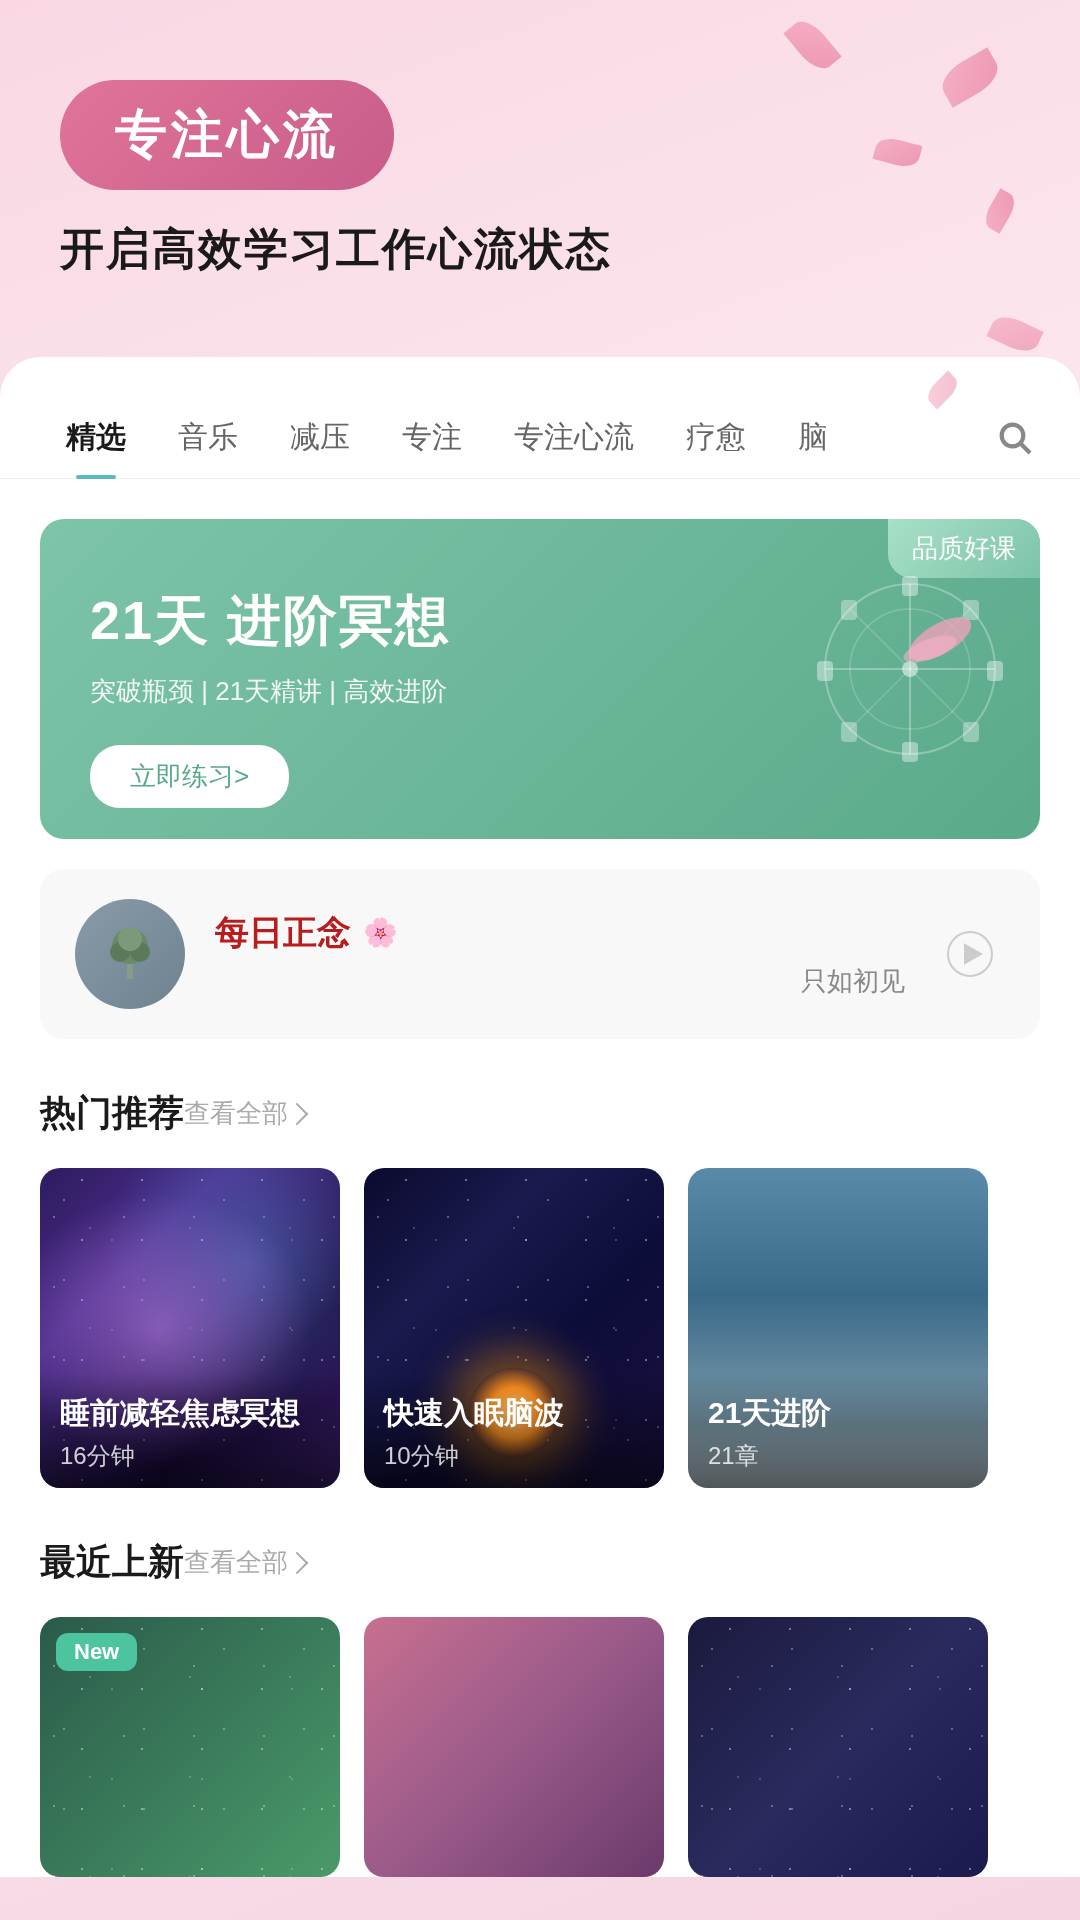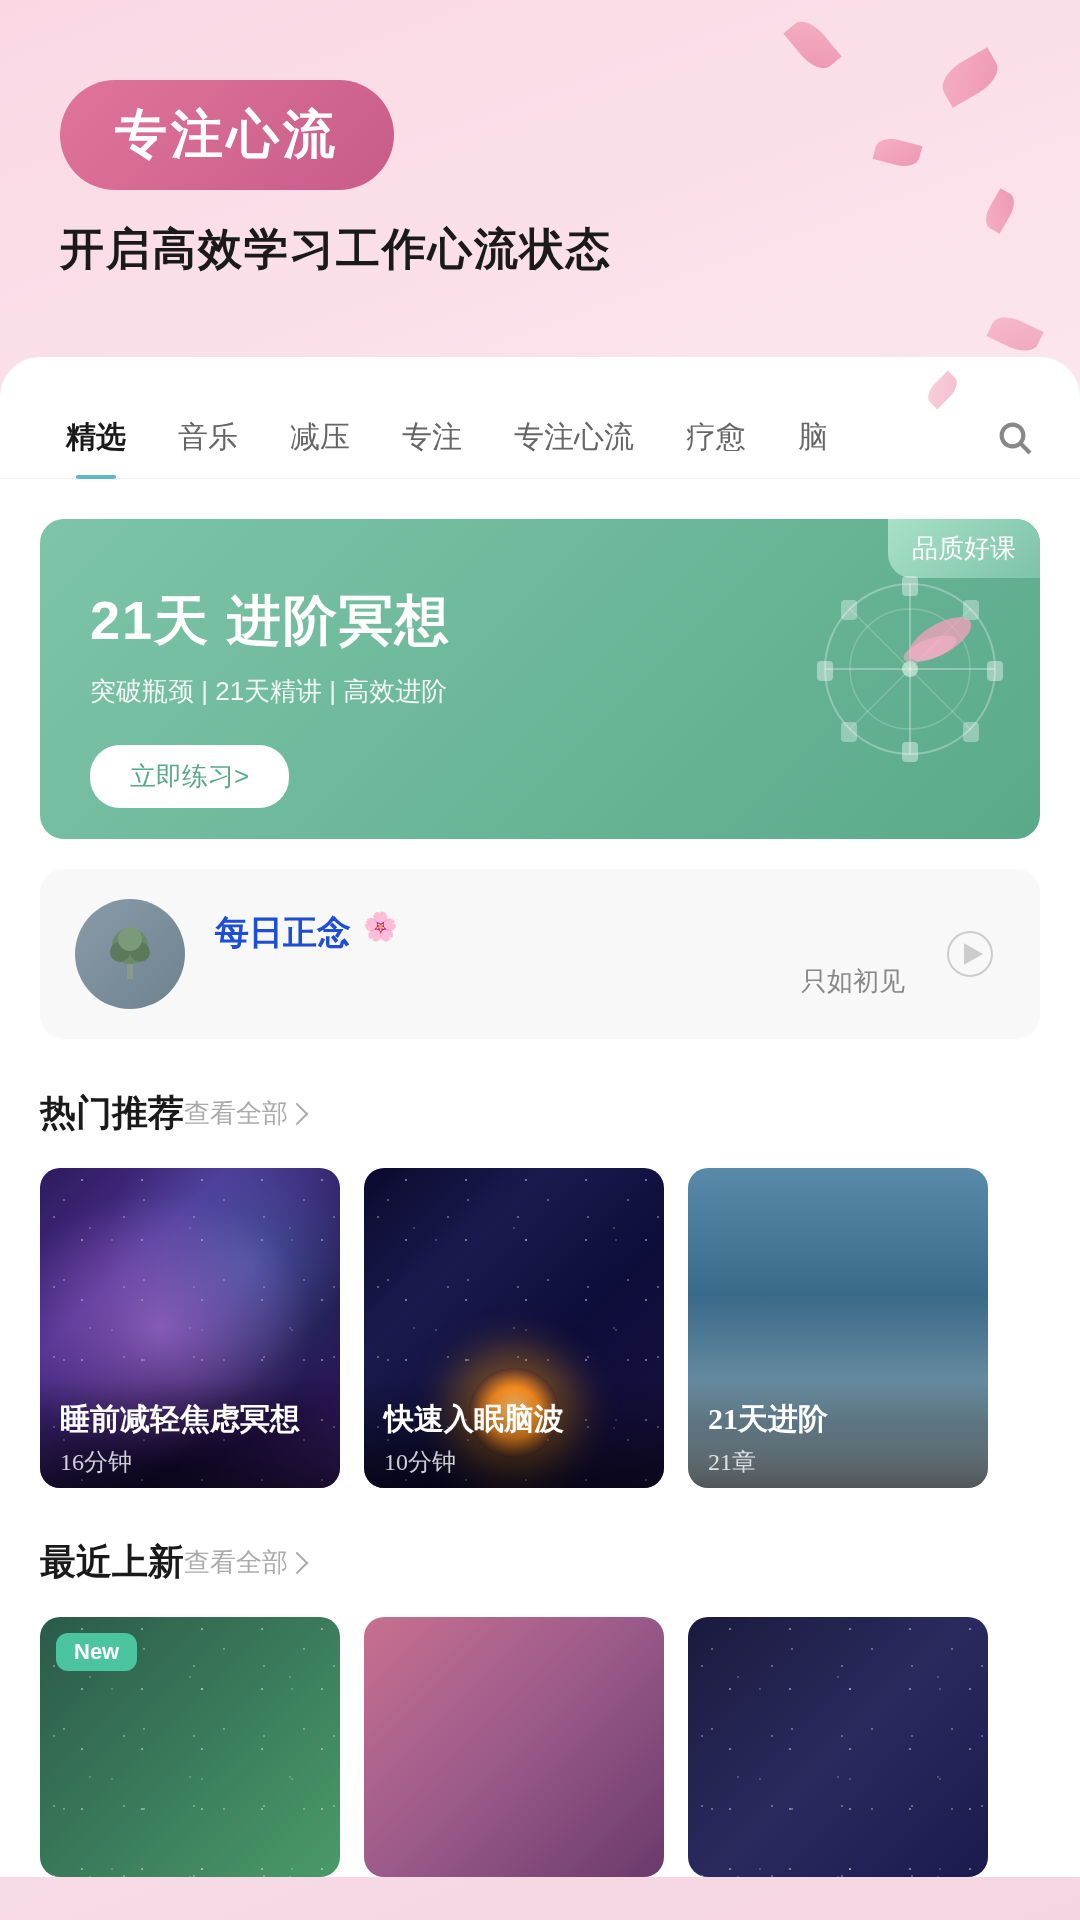--- a/index.html
+++ b/index.html
@@ -186,23 +186,24 @@
     .daily-avatar-tree {
       width: 60px;
       height: 60px;
     }
     .daily-info {
       flex: 1;
     }
     .daily-title {
       font-size: 34px;
       font-weight: 600;
-      color: #1d4ed8;
+      color: #b91c1c;
       margin-bottom: 8px;
       display: flex;
+      align-items: center;
       gap: 12px;
     }
     .petal-emoji {
       font-size: 28px;
     }
     .daily-sub {
       font-size: 26px;
       color: #888;
       text-align: right;
     }
@@ -312,23 +313,22 @@
       height: 90px;
       background: radial-gradient(circle, #ffd080 0%, #ff9020 40%, rgba(255,140,0,0.3) 70%, transparent 100%);
       border-radius: 50%;
       box-shadow: 0 0 40px 20px rgba(255,160,0,0.4);
     }
     .card-label {
       position: absolute;
       bottom: 0;
       left: 0;
       right: 0;
-      padding: 20px 20px 10px;
+      padding: 20px 20px 16px;
       background: linear-gradient(0deg, rgba(0,0,0,0.6) 0%, transparent 100%);
-      font-family: Liberation Serif, serif;
     }
     .card-title-text {
       font-size: 30px;
       font-weight: 600;
       color: white;
       margin-bottom: 6px;
     }
     .card-duration {
       font-size: 24px;
       color: rgba(255,255,255,0.8);

